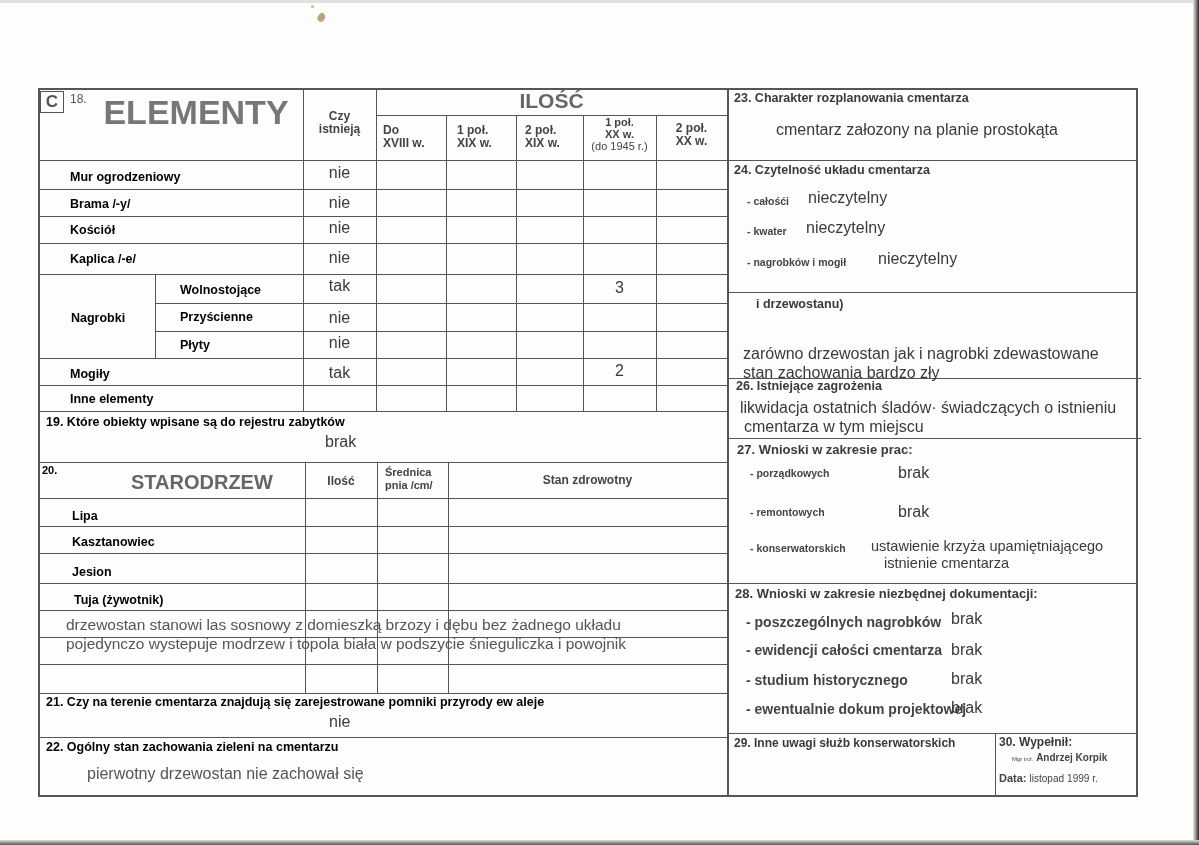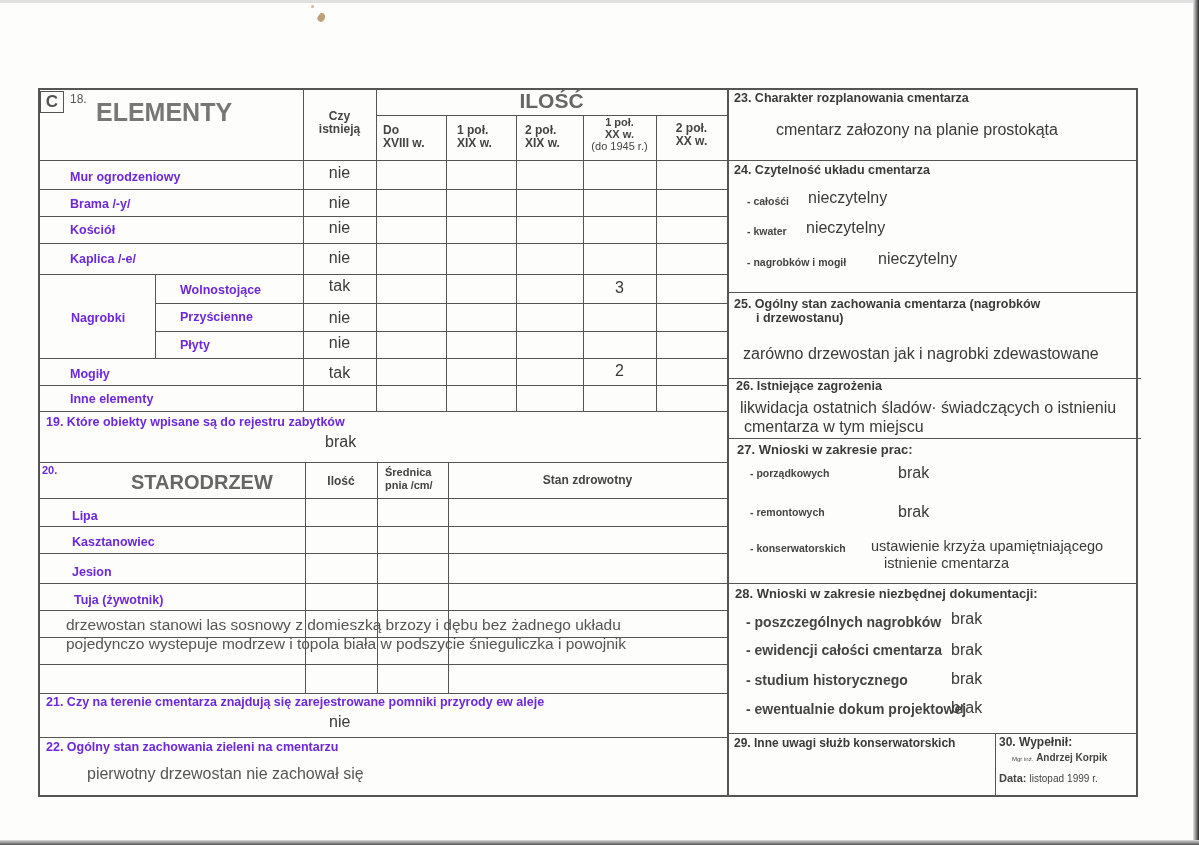--- a/index.html
+++ b/index.html
@@ -14,26 +14,26 @@
   .page-edge-top { position:absolute; left:0; top:0; width:1199px; height:3px; background:#e0e0e0; }
   .stain { position:absolute; left:318px; top:13px; width:7px; height:9px; background:#b08a55; border-radius:40% 60% 50% 50%; transform:rotate(35deg); opacity:.8; }
   .stain2 { position:absolute; left:311px; top:5px; width:3px; height:3px; background:#b08a55; border-radius:50%; opacity:.6; }
 
   .frame { position:absolute; left:38px; top:88px; width:1100px; height:709px; border:2px solid #555; box-sizing:border-box; }
   .h { position:absolute; height:0; border-top:1.5px solid #555; }
   .v { position:absolute; width:0; border-left:1.5px solid #555; }
   .thick { border-width:2px !important; }
 
   .t { position:absolute; white-space:nowrap; }
-  .lbl { font-weight:bold; color:#6d28d9; font-size:12.5px; }
+  .lbl { font-weight:bold; color:#000000; font-size:12.5px; }
   .lbl-dark { font-weight:bold; color:#3a3a3a; font-size:12.5px; }
   .val { color:#3a3a3a; font-size:16px; }
   .small-lbl { font-weight:bold; color:#444; font-size:10.5px; }
   .tiny-lbl { font-weight:bold; color:#444; font-size:14px; }
-  .hdr-big { font-weight:bold; color:#777; font-size:25px; line-height:27px; }
+  .hdr-big { font-weight:bold; color:#777; font-size:34px; line-height:27px; text-align:center; }
   .col-hdr { font-weight:bold; color:#444; font-size:12px; line-height:13px; text-align:center; }
   .center { text-align:center; }
   .cbox { position:absolute; left:40px; top:91px; width:24px; height:22px; border:1.5px solid #555; box-sizing:border-box; font-weight:bold; color:#555; font-size:17px; text-align:center; line-height:20px; }
 </style>
 </head>
 <body>
 
 <div class="page-edge-top"></div>
 <div class="page-edge-right"></div>
 <div class="page-edge-bottom"></div>
@@ -184,25 +184,25 @@
 
 <div class="t lbl-dark" style="left:734px; top:163px;">24. Czytelność układu cmentarza</div>
 <div class="t small-lbl" style="left:747px; top:195px;">- całośći</div>
 <div class="t val" style="left:808px; top:189px;">nieczytelny</div>
 <div class="t small-lbl" style="left:747px; top:225px;">- kwater</div>
 <div class="t val" style="left:806px; top:219px;">nieczytelny</div>
 <div class="t small-lbl" style="left:747px; top:256px;">- nagrobków i mogił</div>
 <div class="t val" style="left:878px; top:250px;">nieczytelny</div>
 
 <div class="t lbl-dark" style="left:734px; top:297px;">
-  <div>25. Ogólny stan zachowania cmentarza (nagrobków</div>
   <div style="padding-left:22px;">i drzewostanu)</div>
 </div>
 <div class="t val" style="left:743px; top:344px; line-height:19px;">
   <div>zarówno drzewostan jak i nagrobki zdewastowane</div>
+  <div>stan zachowania bardzo zły</div>
 </div>
 
 <div class="t lbl-dark" style="left:736px; top:379px;">26. Istniejące zagrożenia</div>
 <div class="t val" style="left:740px; top:398px; line-height:19px;">
   <div>likwidacja ostatnich śladów· świadczących o istnieniu</div>
   <div style="padding-left:4px;">cmentarza w tym miejscu</div>
 </div>
 
 <div class="t lbl-dark" style="left:737px; top:442px; font-size:13px;">27. Wnioski w zakresie prac:</div>
 <div class="t small-lbl" style="left:750px; top:467px;">- porządkowych</div>

